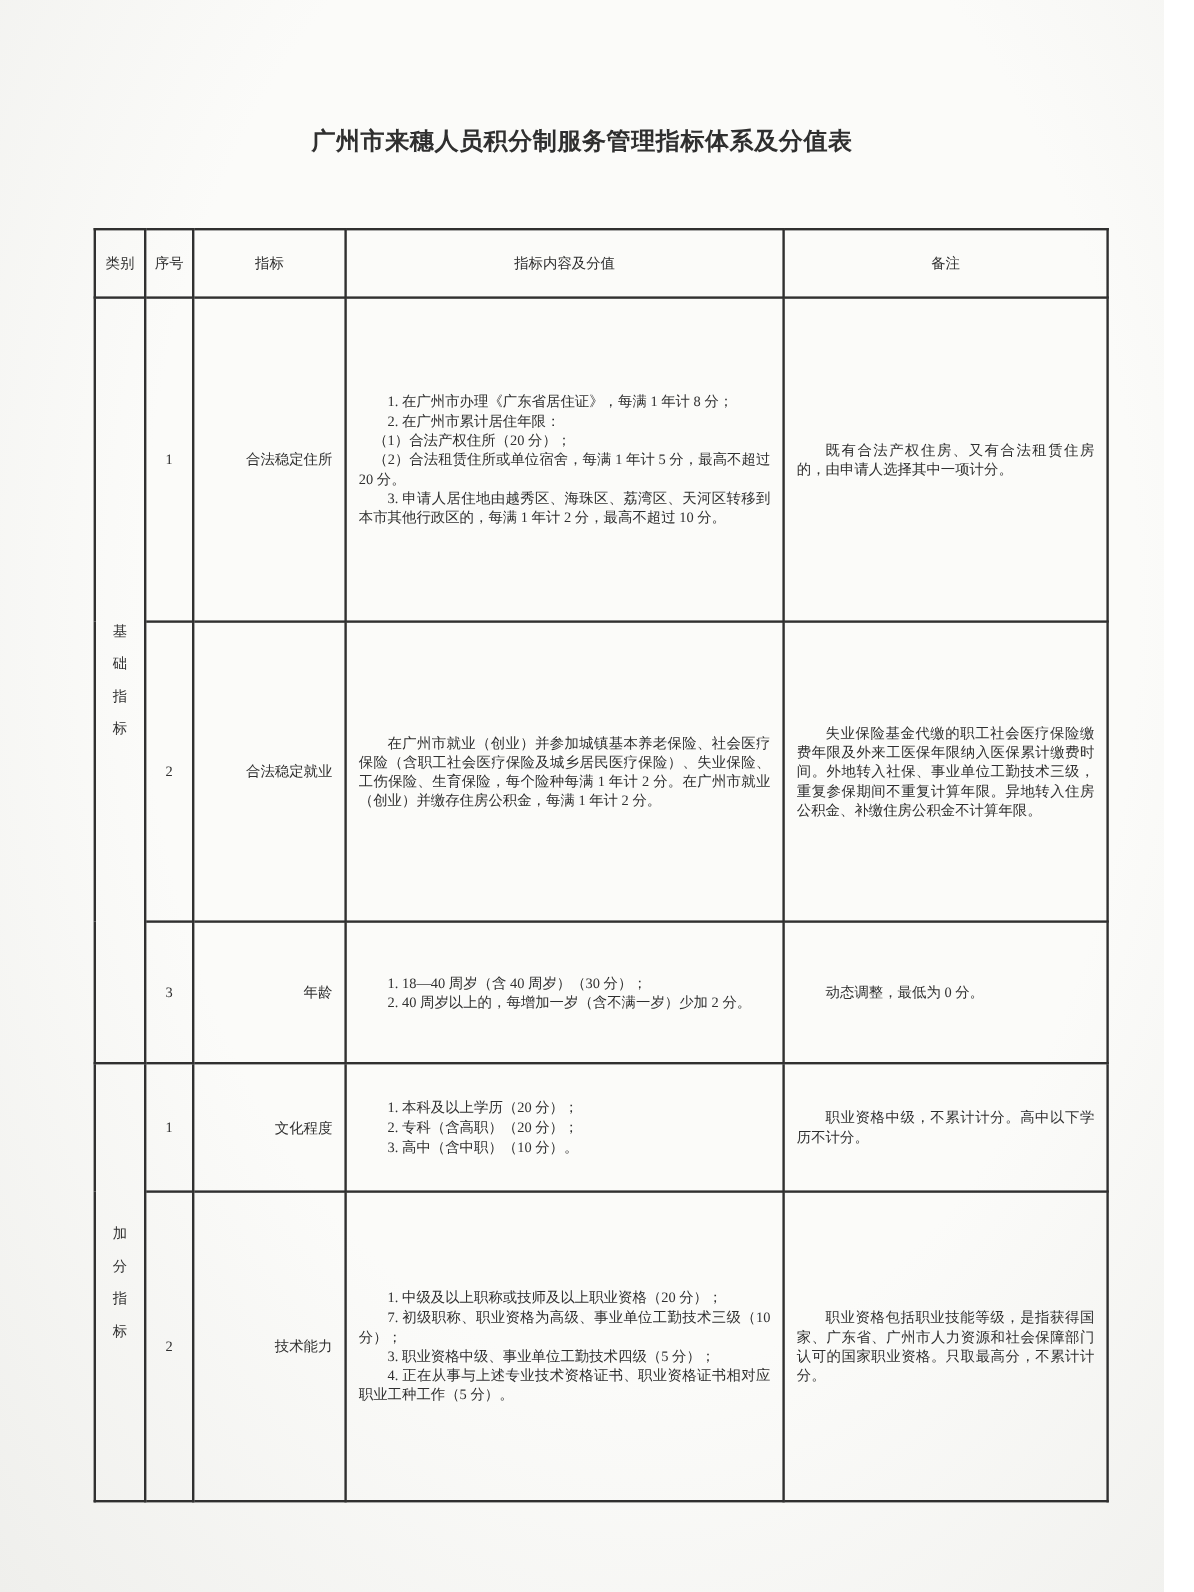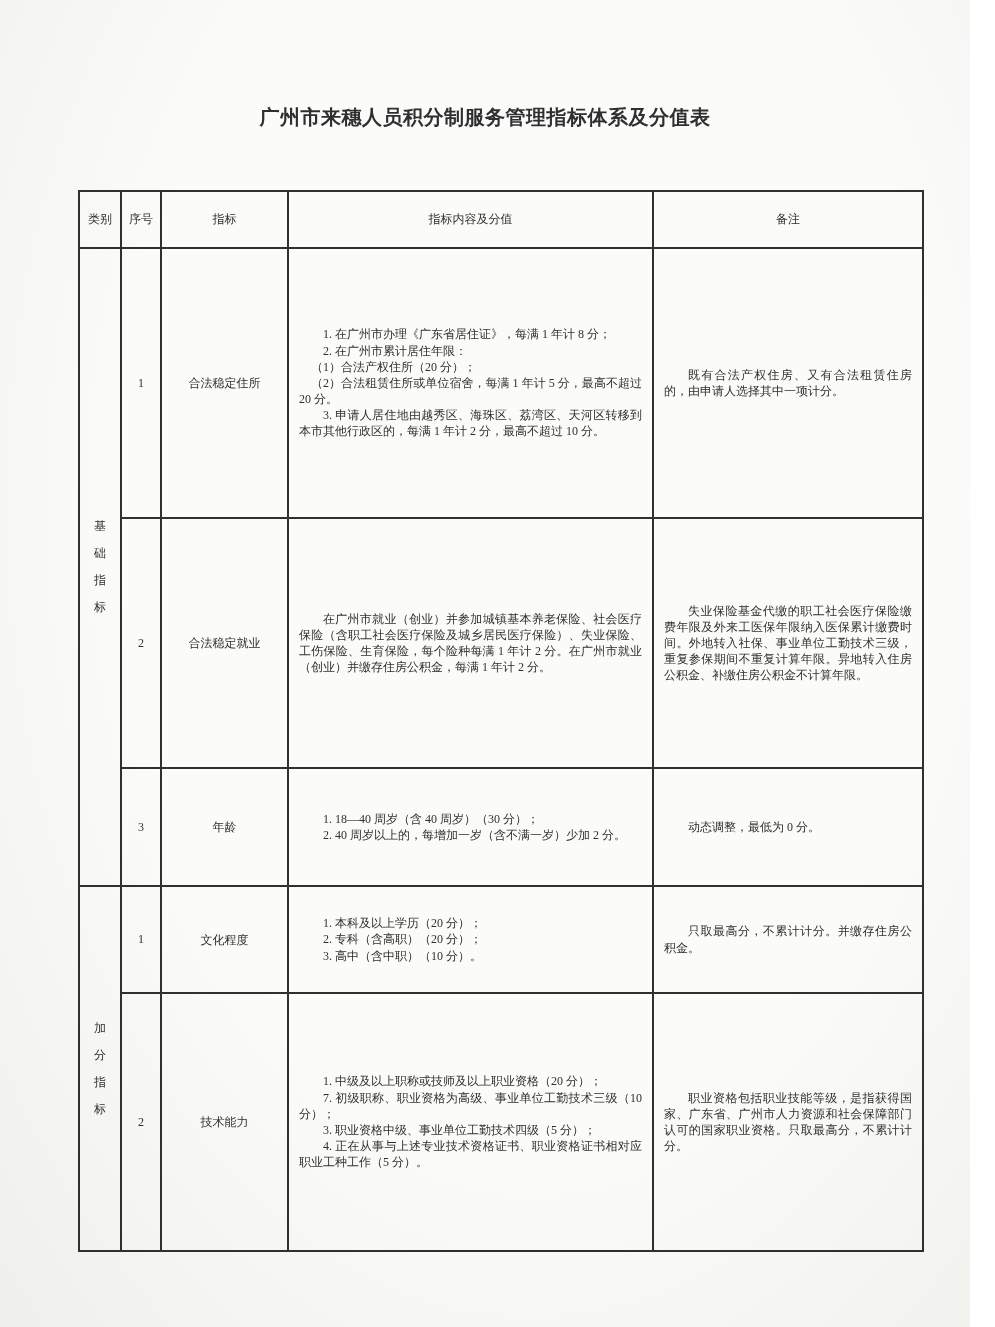--- a/index.html
+++ b/index.html
@@ -49,21 +49,21 @@
   tr.r5 { height: 258px; }
   td.cat { text-align: center; }
   .vtext {
     display: inline-block;
     width: 1.1em;
     word-break: break-all;
     line-height: 2.25;
     text-align: center;
   }
   td.num { text-align: center; padding: 2px; }
-  td.ind { text-align: center; padding: 2px 10px; line-height: 1.5; }
+  td.ind { text-align: right; padding: 2px 10px; line-height: 1.5; }
   td.body-cell { padding: 20px 10px; }
   td.body-cell p {
     margin: 0;
     line-height: 1.35;
     text-align: justify;
   }
   p.p2 { text-indent: 2em; }
   p.p1 { text-indent: 1em; }
 </style>
 </head>
@@ -137,21 +137,21 @@
         <span class="vtext">加分指标</span>
       </td>
       <td class="num">1</td>
       <td class="ind">文化程度</td>
       <td class="body-cell">
         <p class="p2">1. 本科及以上学历（20 分）；</p>
         <p class="p2">2. 专科（含高职）（20 分）；</p>
         <p class="p2">3. 高中（含中职）（10 分）。</p>
       </td>
       <td class="body-cell">
-        <p class="p2">只取最高分，不累计计分。并缴存住房公积金。</p>
+        <p class="p2">职业资格中级，不累计计分。高中以下学历不计分。</p>
       </td>
     </tr>
 
     <tr class="r5">
       <td class="num">2</td>
       <td class="ind">技术能力</td>
       <td class="body-cell">
         <p class="p2">1. 中级及以上职称或技师及以上职业资格（20 分）；</p>
         <p class="p2">7. 初级职称、职业资格为高级、事业单位工勤技术三级（10 分）；</p>
         <p class="p2">3. 职业资格中级、事业单位工勤技术四级（5 分）；</p>

